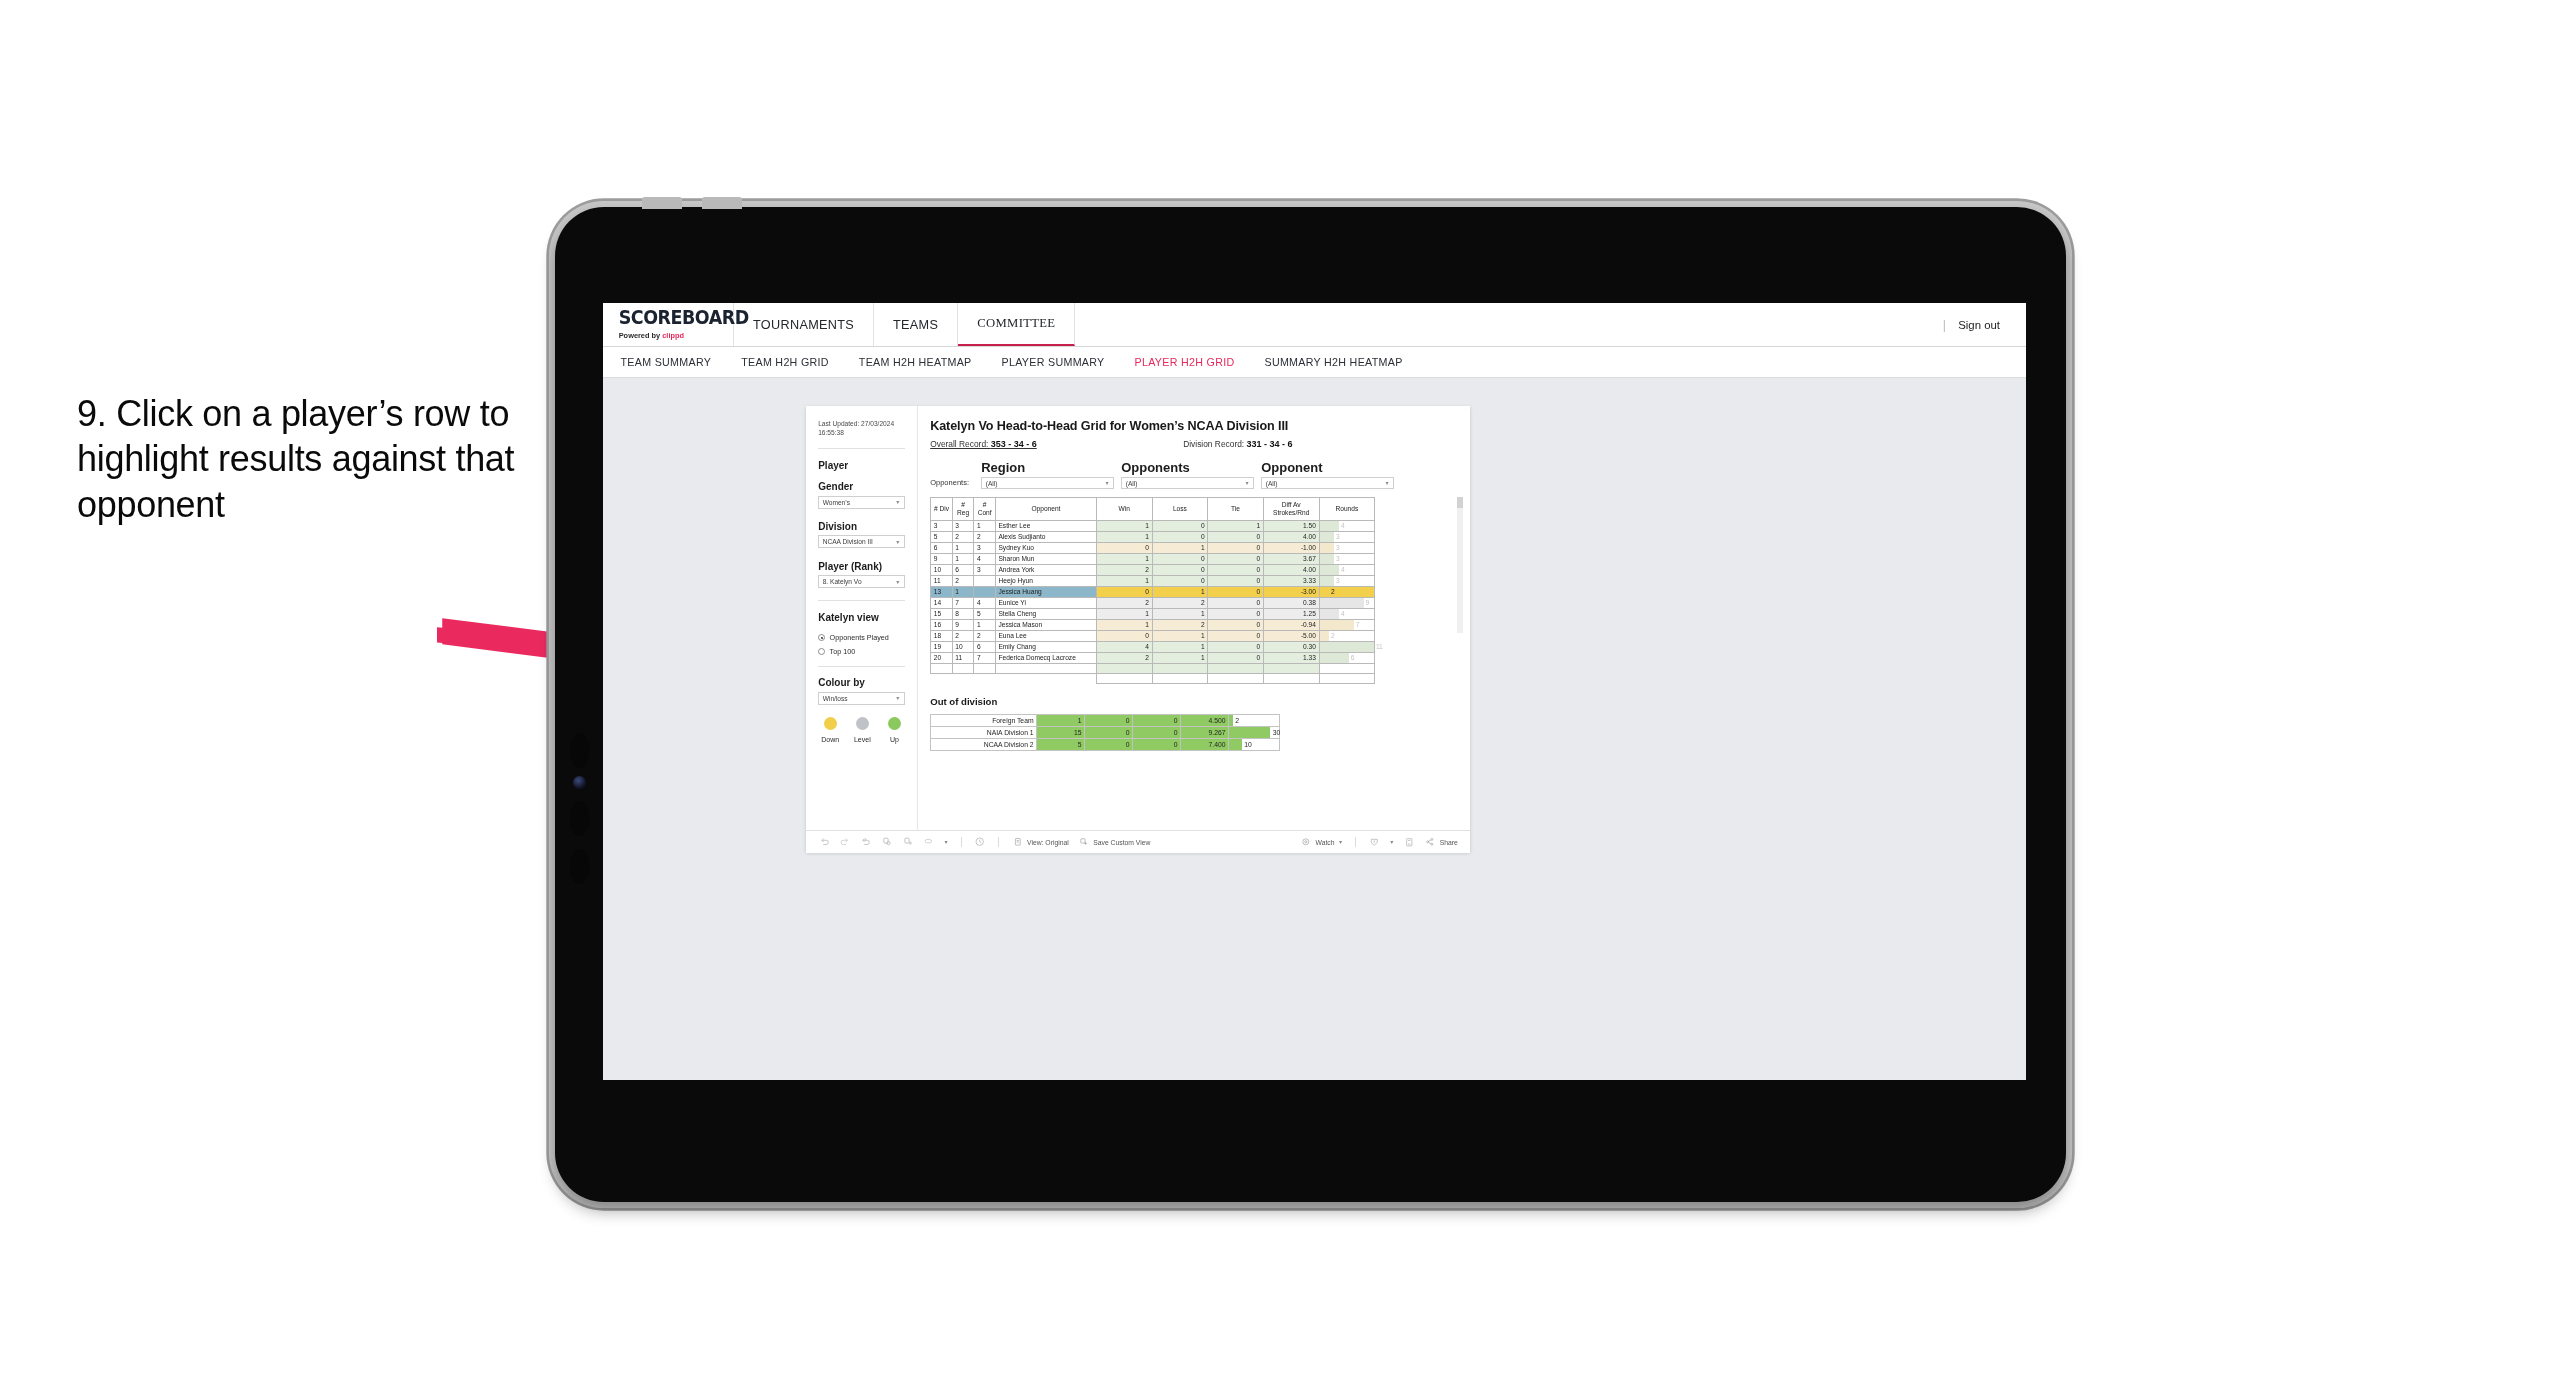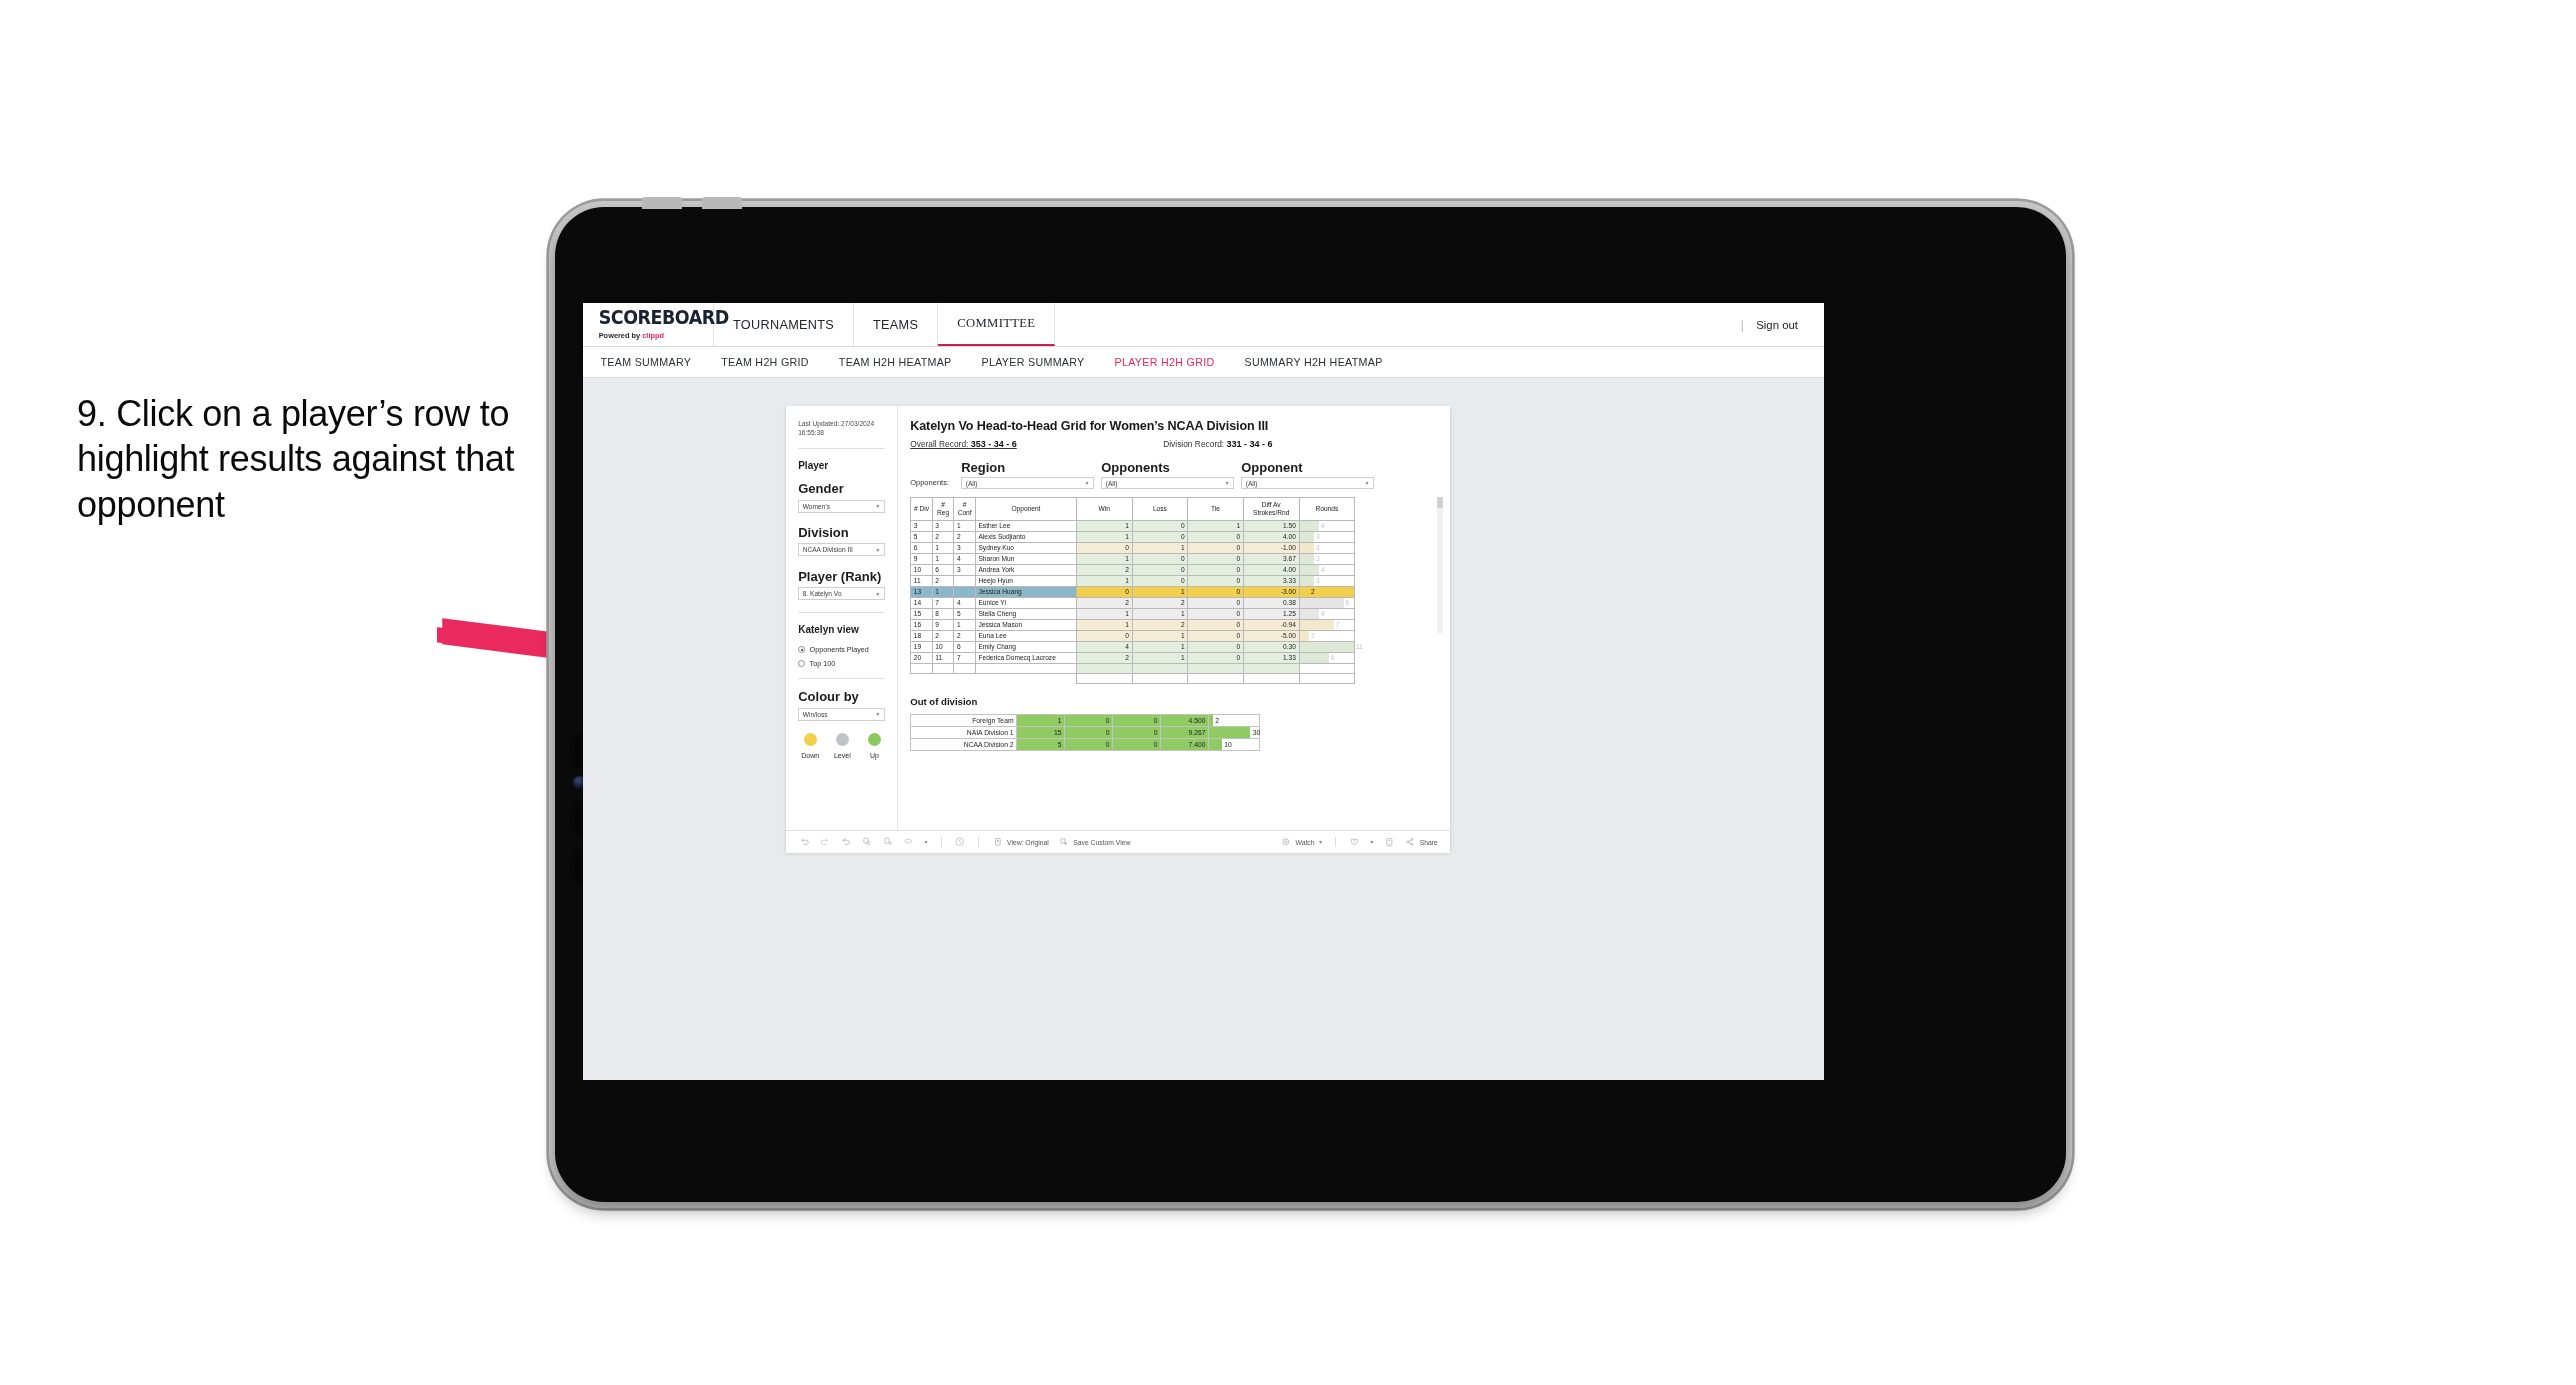--- a/index.html
+++ b/index.html
@@ -44,22 +44,22 @@
   .dev-cam   { position:absolute; left: 17.5px; top: 569px; width: 13px; height: 13px;
                background: radial-gradient(circle at 40% 35%, #3b4a7a 0%, #14172b 60%, #070707 100%);
                border-radius:50%; }
   .dev-topbtn { position:absolute; top:-10.5px; width:40px; height:12.2px; background:#b9b9b9; border-radius:2.6px 2.6px 0 0; }
   .dev-topbtn.t1 { left: 87px; }
   .dev-topbtn.t2 { left: 147px; }
 
   
   .screen {
     position: absolute;
-    left: 28px; top: 96px;
-    width: 1241px; height: 777px;
+    left: 48px; top: 96px;
+    width: 1423px; height: 777px;
     background: #b91c1c;
     overflow: hidden;
   }
 
   
   .appbar {
     height: 44px; background:#ffffff; display:flex; align-items:stretch;
     border-bottom: 0.9px solid #d8d8d8;
   }
   .logo-cell {
@@ -99,21 +99,21 @@
     width: 664px; height: 447px;
     background:#ffffff; box-shadow: 0 0.9px 3.5px rgba(0,0,0,0.16);
     display:flex;
   }
 
   
   .sidepanel { width: 112px; padding: 14px 12.2px 8.7px 12.2px; border-right:0.9px solid #e6e6e6; }
   .lastup { font-size:6.6px; color:#4a4a4a; line-height:1.35; }
   .hr { height:0.9px; background:#e0e0e0; margin: 10.5px 0 10.5px 0; }
   .sec-title { font-size: 10px; font-weight:700; color:#1c1c1c; margin-bottom: 10.5px; }
-  .fld-label { font-size: 13px; font-weight:700; color:#1c1c1c; margin-bottom: 3.5px; }
+  .fld-label { font-size: 10px; font-weight:700; color:#1c1c1c; margin-bottom: 3.5px; }
   .fld {
     height: 13px; border:0.9px solid #cfcfcf; background:#fff;
     display:flex; align-items:center; justify-content:space-between;
     padding: 0 3.5px; font-size: 6.6px; color:#3d3d3d; margin-bottom: 12.2px; cursor:pointer;
   }
   .caret { font-size: 5.2px; color:#8a8a8a; }
   .radio-row { display:flex; align-items:center; gap:4.4px; margin-bottom: 4.4px; font-size: 7.2px; color:#2a2a2a; cursor:pointer; }
   .radio { width:7px; height:7px; border:1px solid #8d8d8d; border-radius:50%; position:relative; flex:none; }
   .radio.on::after { content:""; position:absolute; left:1.4px; top:1.4px; width:2.8px; height:2.8px; background:#333; border-radius:50%; }
   .legend-row { display:flex; gap: 11.4px; margin-top: 3.5px; padding-left: 1.7px; }

